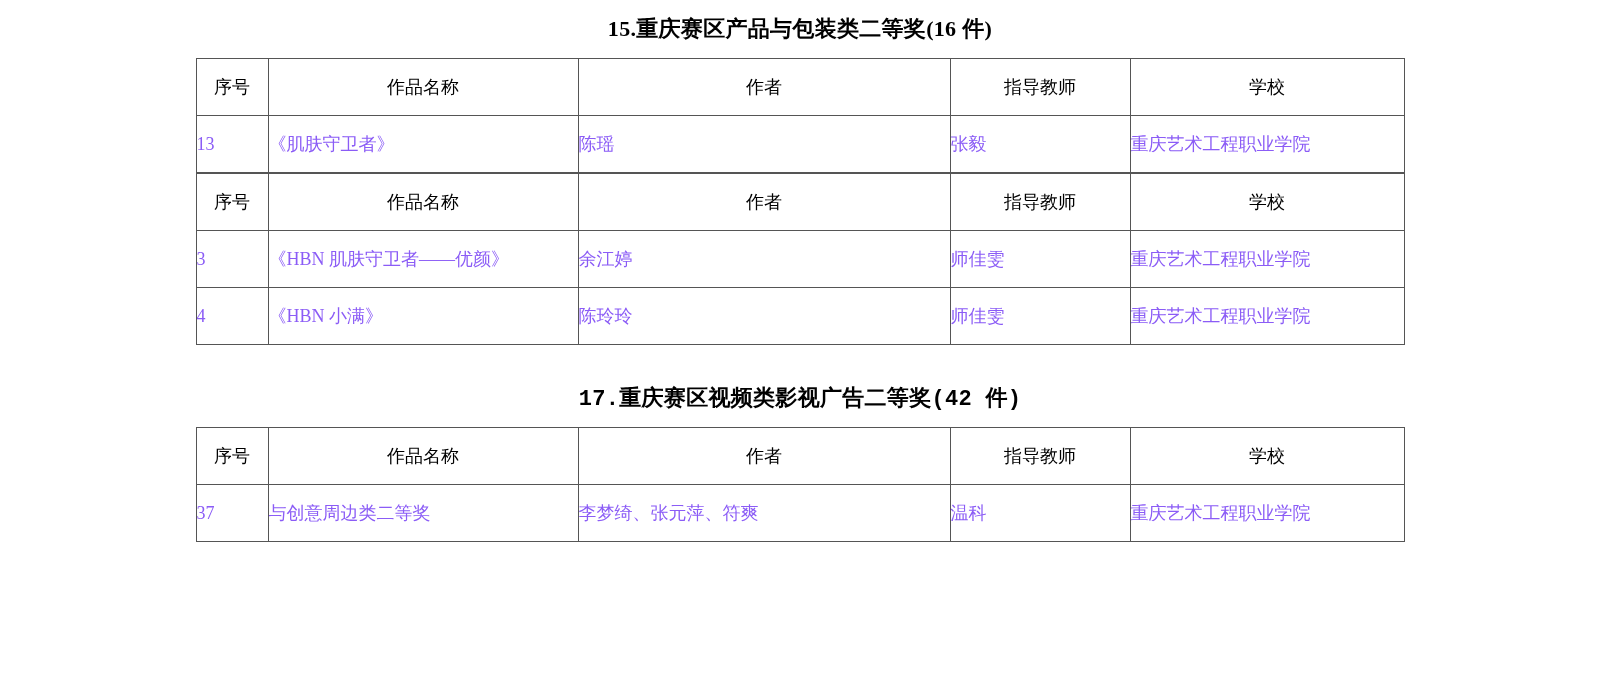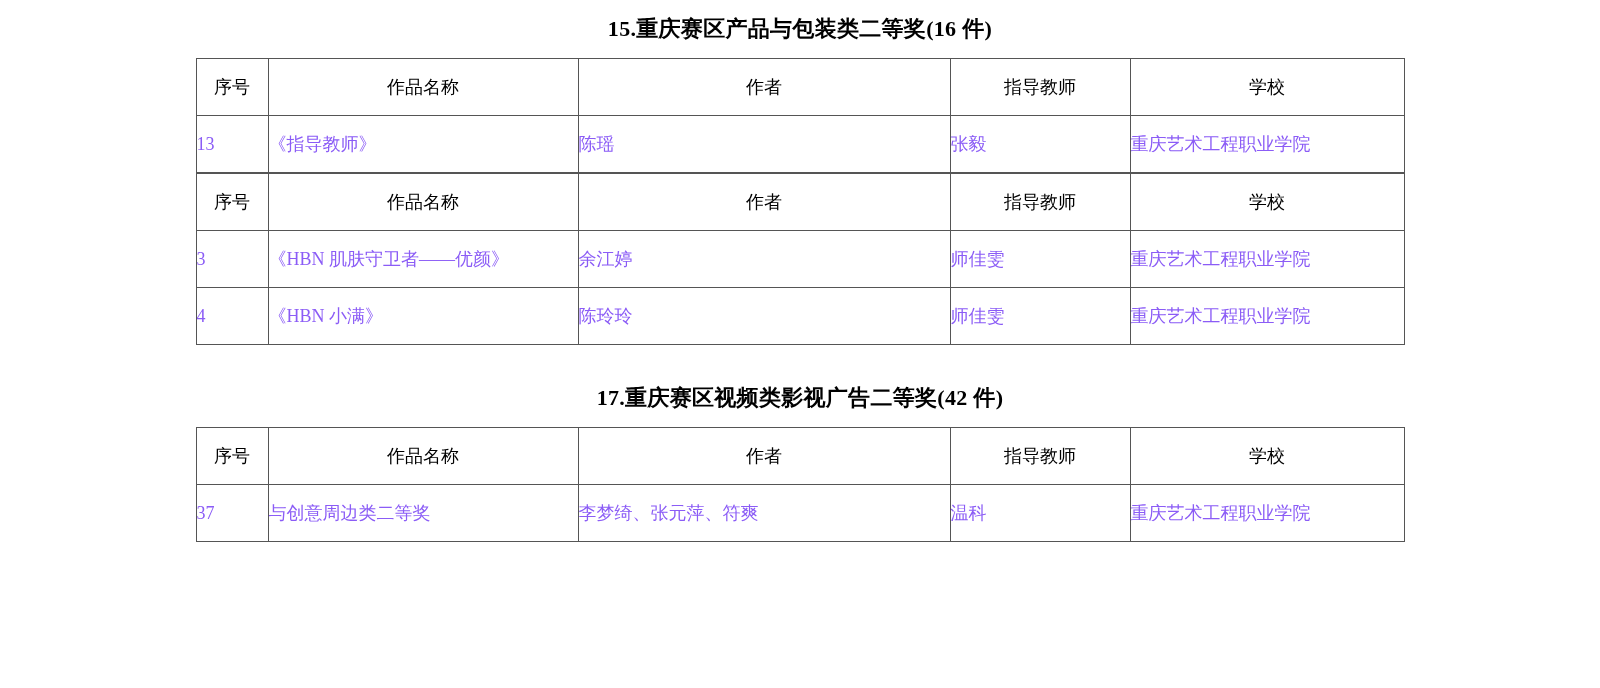--- a/index.html
+++ b/index.html
@@ -27,21 +27,21 @@
   .section-title {
     text-align: center;
     font-size: 22px;
     font-weight: 700;
     color: #000000;
     letter-spacing: 0.3px;
     white-space: nowrap;
   }
   .s1 .section-title { margin: 14px 0 14px 0; }
   .s2 .section-title { margin: 38px 0 14px 0; }
-  .s3 .section-title { margin: 38px 0 14px 0; }
+  .s3 .section-title { margin: 38px 0 14px 0; font-family: Liberation Mono, monospace; }
 
   table.award-table {
     border-collapse: collapse;
     margin: 0 auto;
     table-layout: fixed;
     width: 1208px;
     border: 1.6px solid #000000;
   }
   table.award-table th,
   table.award-table td {
@@ -91,21 +91,21 @@
             <th>序号</th>
             <th>作品名称</th>
             <th>作者</th>
             <th>指导教师</th>
             <th>学校</th>
           </tr>
         </thead>
         <tbody>
           <tr>
             <td>13</td>
-            <td>《指导教师》</td>
+            <td>《肌肤守卫者》</td>
             <td>陈瑶</td>
             <td>张毅</td>
             <td>重庆艺术工程职业学院</td>
           </tr>
         </tbody>
       </table>
     </div>
   </div>
 
   <div class="section s2">

